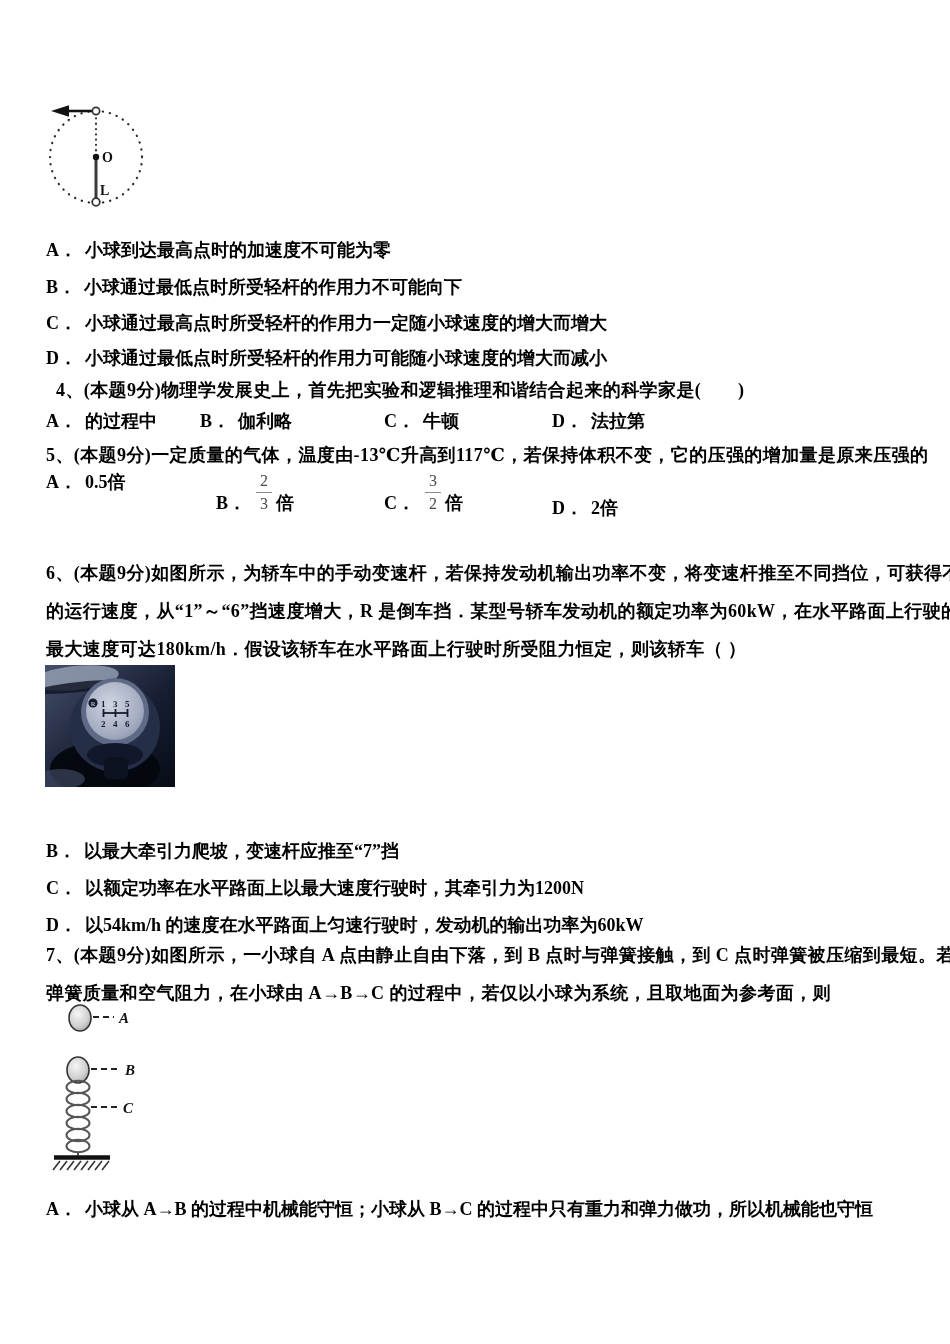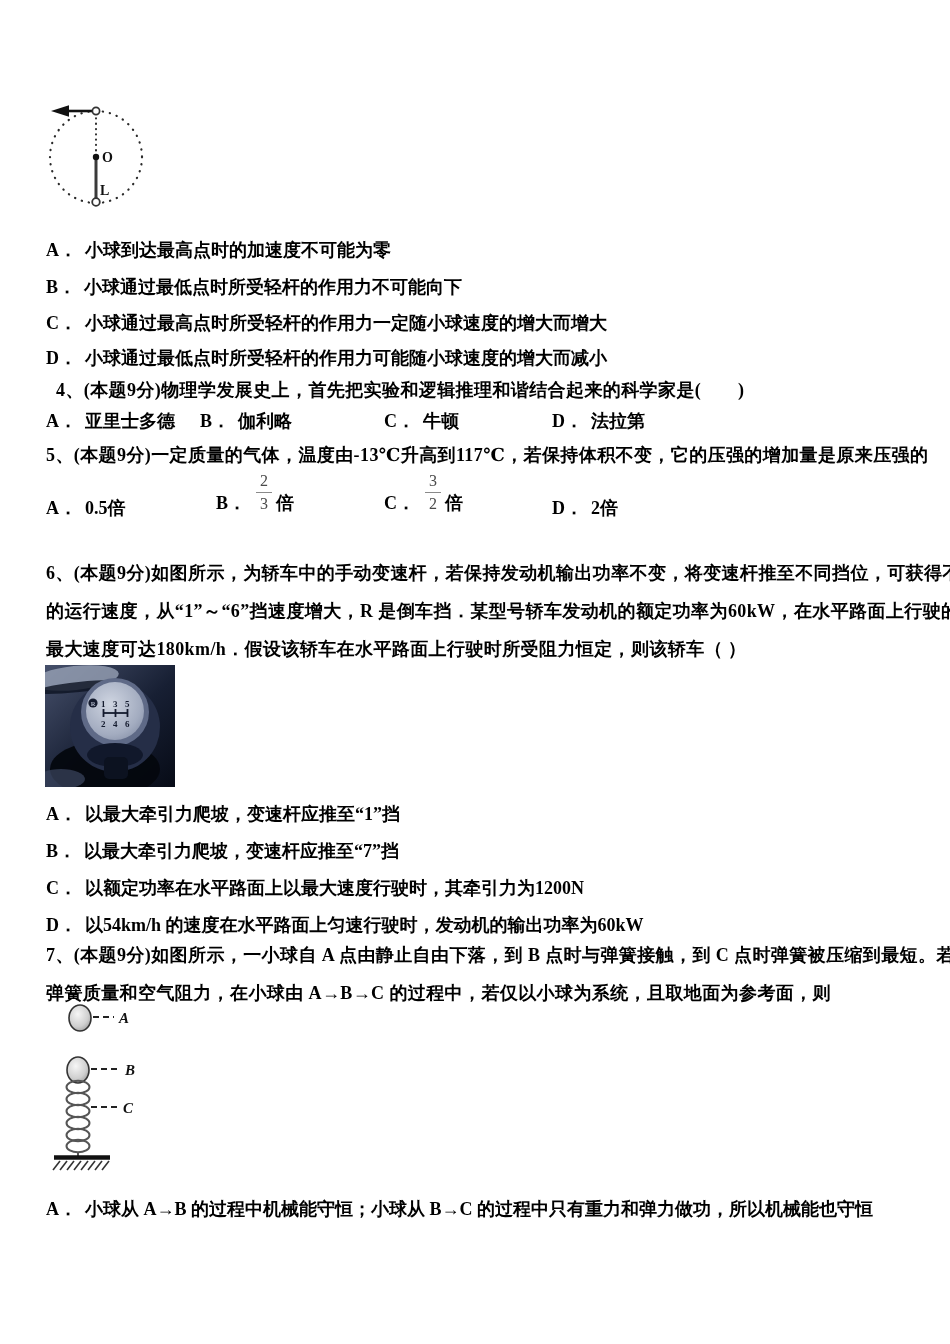--- a/index.html
+++ b/index.html
@@ -45,34 +45,34 @@
   </div>
   <div class="t opt" style="left:46px;top:312px">
     <span class="opt-label">C．</span><span>小球通过最高点时所受轻杆的作用力一定随小球速度的增大而增大</span>
   </div>
   <div class="t opt" style="left:46px;top:347px">
     <span class="opt-label">D．</span><span>小球通过最低点时所受轻杆的作用力可能随小球速度的增大而减小</span>
   </div>
 
   <div class="t stem" style="left:56px;top:379px">4、(本题9分)物理学发展史上，首先把实验和逻辑推理和谐结合起来的科学家是(　　)</div>
   <div class="t opt" style="left:46px;top:410px">
-    <span class="opt-label">A．</span><span>亚里士多德</span>
+    <span class="opt-label">A．</span><span>的过程中</span>
   </div>
   <div class="t opt" style="left:200px;top:410px">
     <span class="opt-label">B．</span><span>伽利略</span>
   </div>
   <div class="t opt" style="left:384px;top:410px">
     <span class="opt-label">C．</span><span>牛顿</span>
   </div>
   <div class="t opt" style="left:552px;top:410px">
     <span class="opt-label">D．</span><span>法拉第</span>
   </div>
 
   <div class="t stem" style="left:46px;top:444px">5、(本题9分)一定质量的气体，温度由-13℃升高到117℃，若保持体积不变，它的压强的增加量是原来压强的</div>
-  <div class="t opt" style="left:46px;top:497px">
+  <div class="t opt" style="left:46px;top:471px">
     <span class="opt-label">A．</span><span>0.5倍</span>
   </div>
   <div class="t opt optrow" style="left:216px;top:471px">
     <span class="opt-label">B．</span>
     <span class="frac">
       <span class="num">2</span>
       <span class="den">3</span>
     </span>
     <span>倍</span>
   </div>
@@ -122,23 +122,20 @@
     <line x1="82.5" y1="44" x2="82.5" y2="52" stroke="#141b2e" stroke-width="1.8"></line>
     <line x1="58.5" y1="48" x2="82.5" y2="48" stroke="#141b2e" stroke-width="1.8"></line>
     <text x="56" y="62" font-size="9" fill="#141b2e">2</text>
     <text x="68" y="62" font-size="9" fill="#141b2e">4</text>
     <text x="80" y="62" font-size="9" fill="#141b2e">6</text>
     <ellipse cx="70" cy="90" rx="28" ry="12" fill="#11182b"></ellipse>
     <rect x="59" y="92" width="24" height="22" rx="5" fill="#0c1220"></rect>
     <ellipse cx="16" cy="114" rx="24" ry="10" fill="#3c4660" opacity="0.7"></ellipse>
   </svg>
 
-  <div class="t opt" style="left:46px;top:803px">
-    <span class="opt-label">A．</span><span>以最大牵引力爬坡，变速杆应推至“1”挡</span>
-  </div>
   <div class="t opt" style="left:46px;top:840px">
     <span class="opt-label">B．</span><span>以最大牵引力爬坡，变速杆应推至“7”挡</span>
   </div>
   <div class="t opt" style="left:46px;top:877px">
     <span class="opt-label">C．</span><span>以额定功率在水平路面上以最大速度行驶时，其牵引力为1200N</span>
   </div>
   <div class="t opt" style="left:46px;top:914px">
     <span class="opt-label">D．</span><span>以54km/h 的速度在水平路面上匀速行驶时，发动机的输出功率为60kW</span>
   </div>
 

